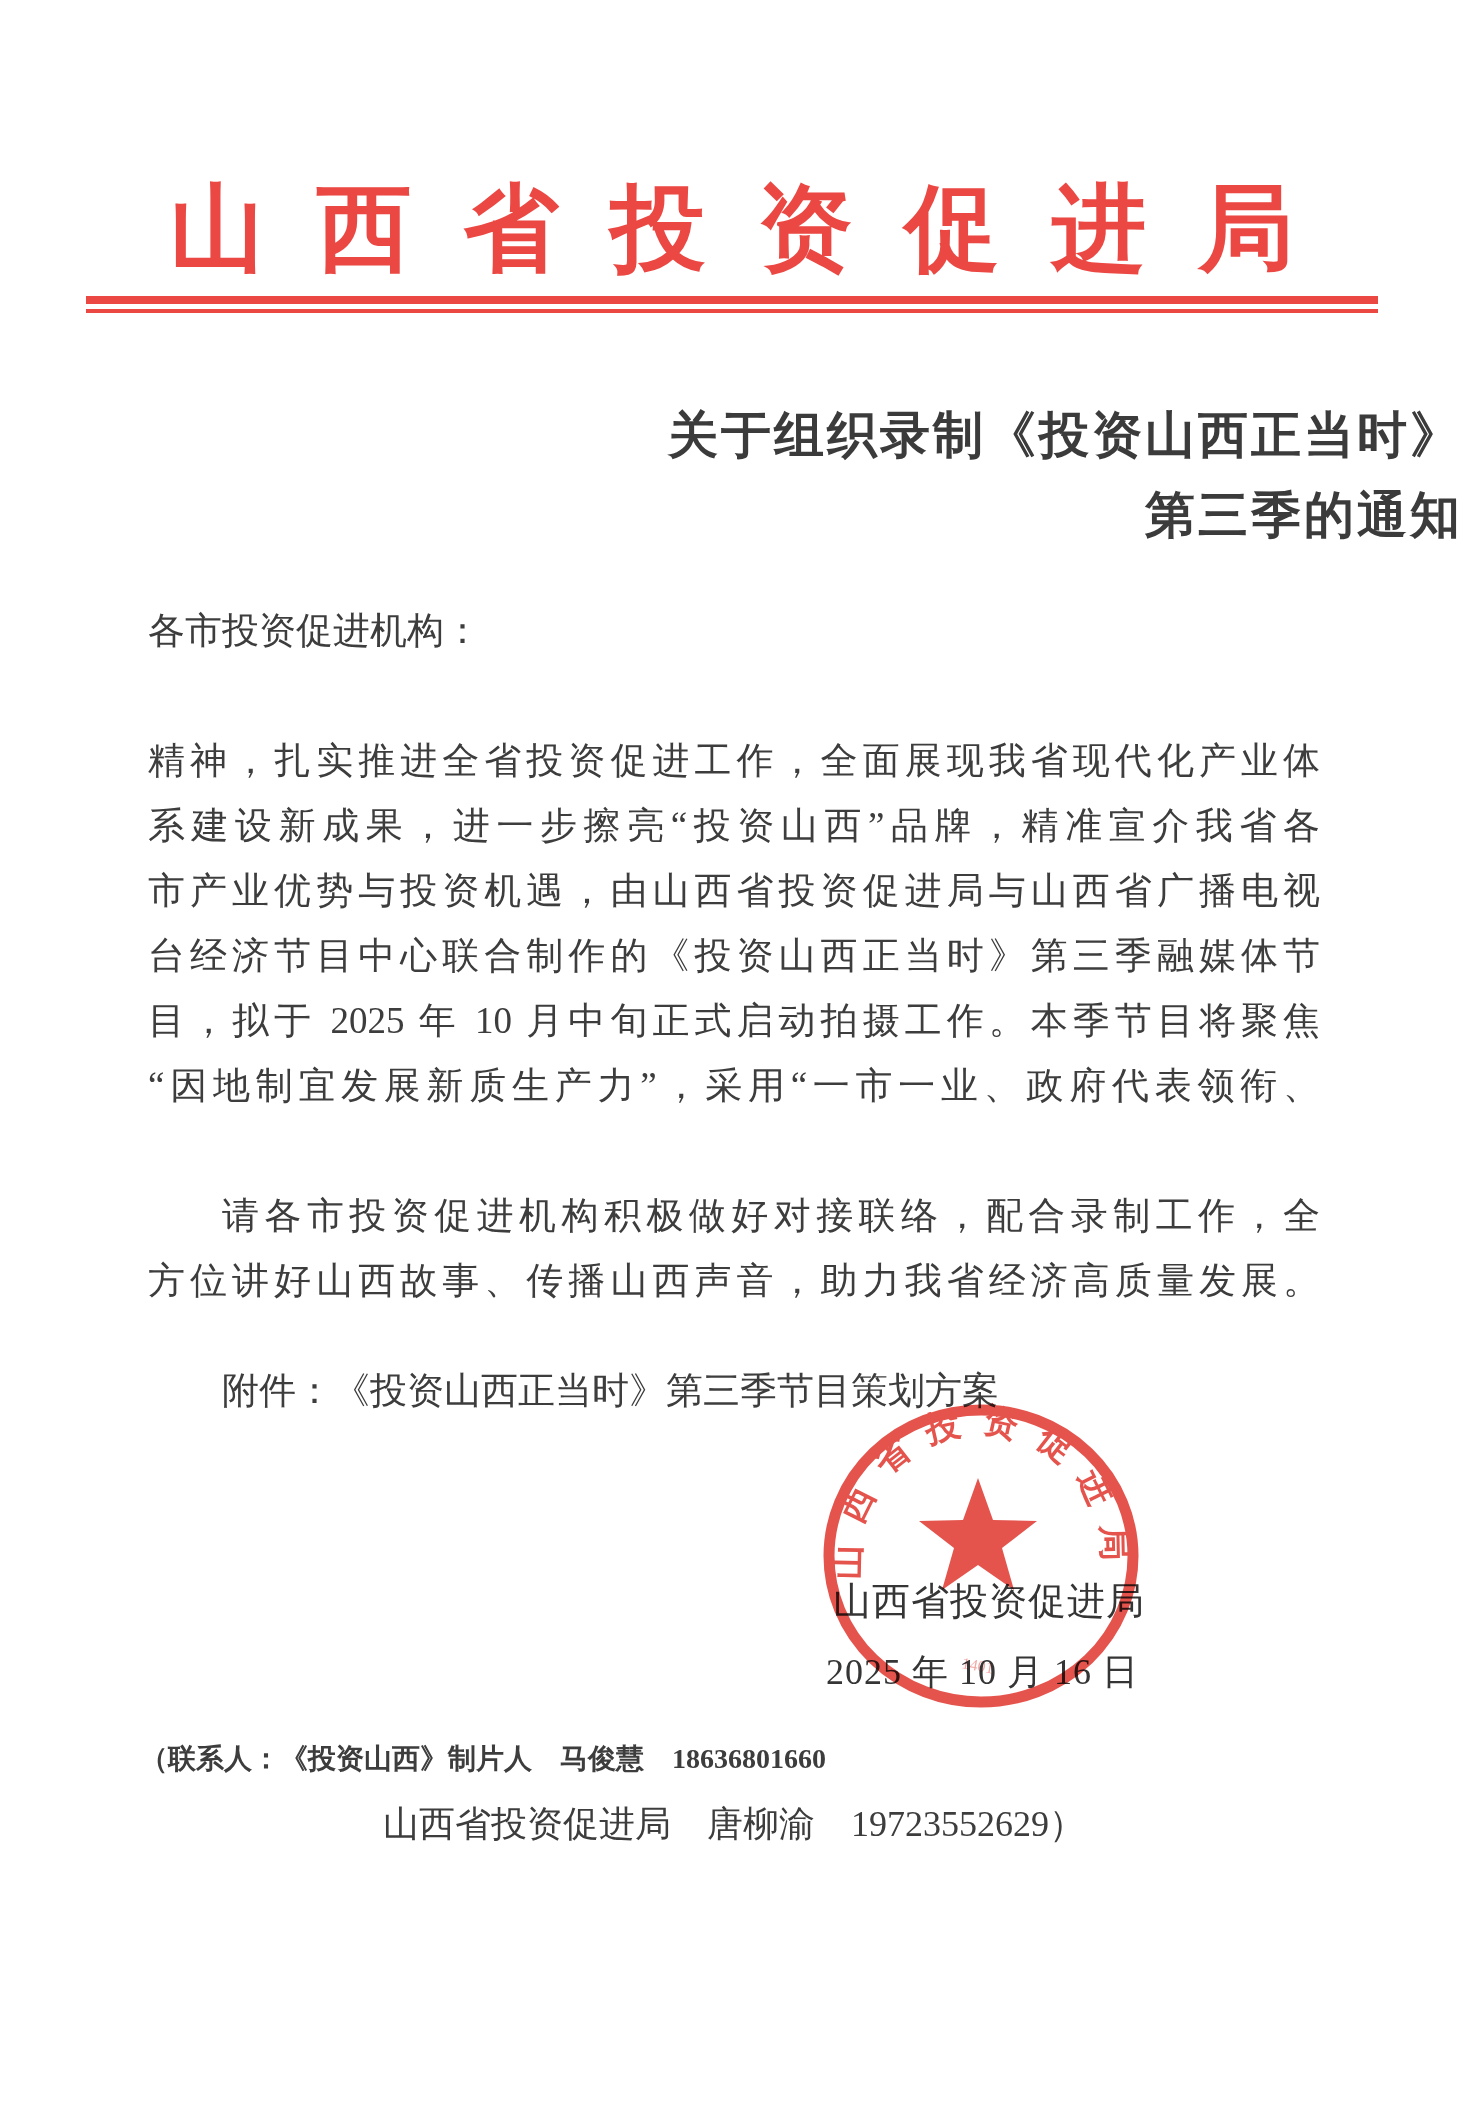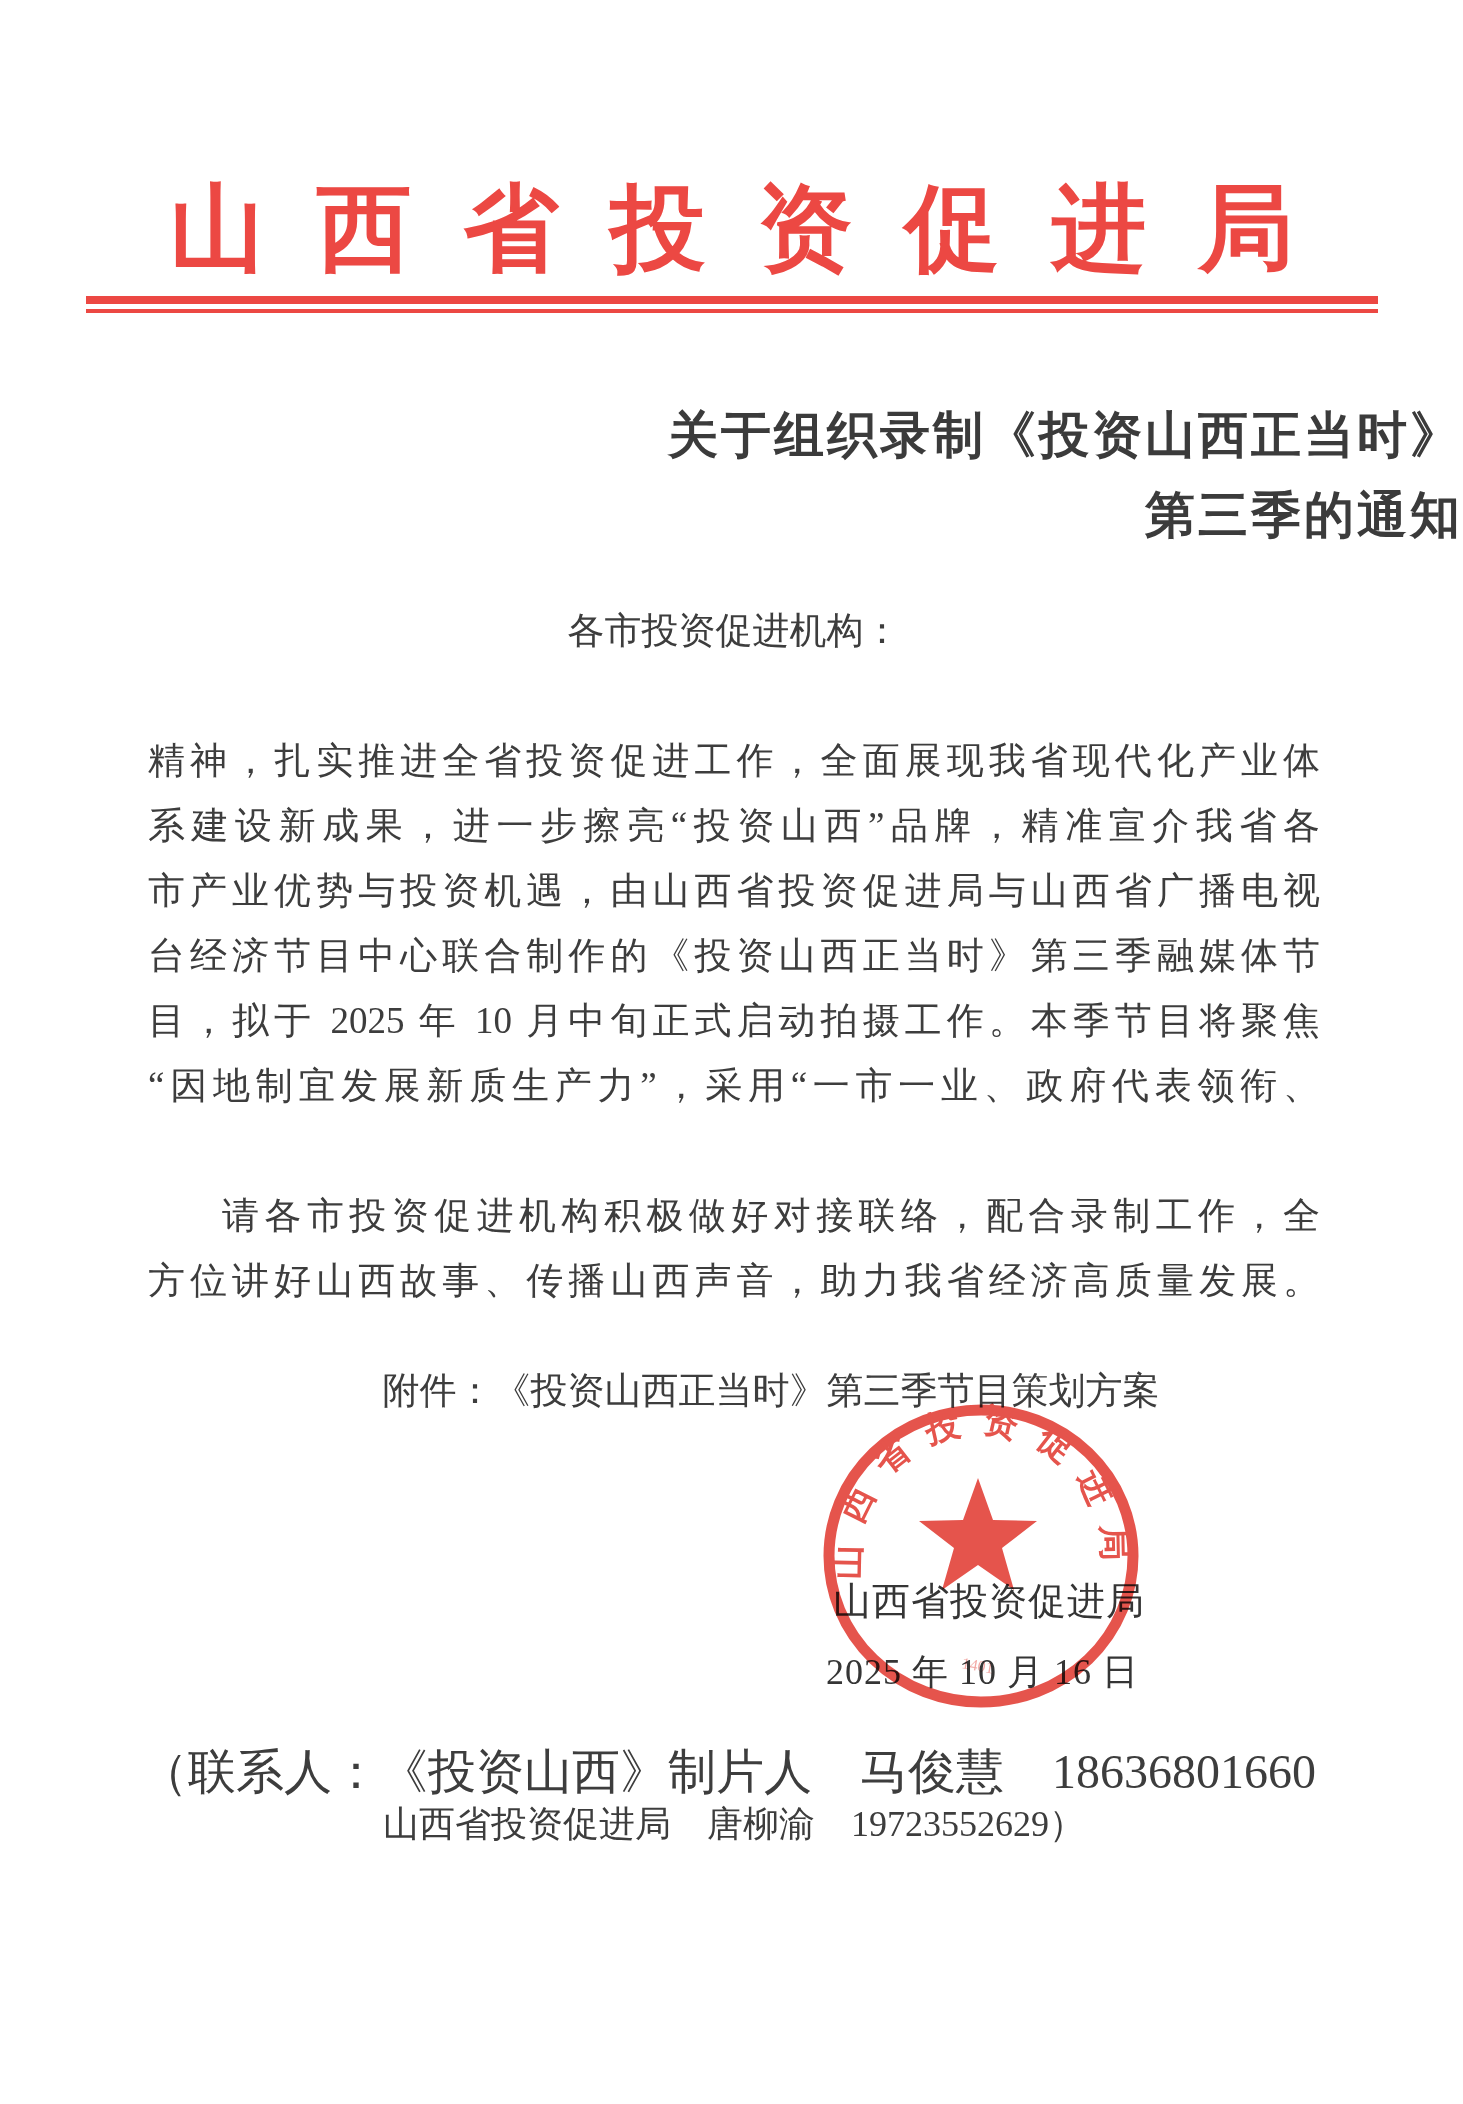--- a/index.html
+++ b/index.html
@@ -41,35 +41,35 @@
   
   .bline{
     position:absolute;left:148px;width:1172px;height:56px;
     font-size:37px;color:var(--ink);
     line-height:46px;
   }
   .bline.j{
     text-align:justify;text-align-last:justify;
     text-justify:inter-character;
   }
-  .bline.plain{white-space:nowrap;text-align:center;}
+  .bline.plain{white-space:nowrap;}
   .bline.ind{text-indent:74px;}
   
   .sig-agency{
     position:absolute;top:1576px;left:833px;
     font-size:38px;color:#353535;white-space:nowrap;letter-spacing:1px;
   }
   .sig-date{
     position:absolute;top:1648px;left:826px;
     font-size:36px;color:#353535;white-space:nowrap;letter-spacing:1px;
   }
   
   .contact-1{
     position:absolute;top:1740px;left:140px;
-    font-size:48px;color:var(--ink);white-space:nowrap;
+    font-size:28px;color:var(--ink);white-space:nowrap;font-weight:bold;
   }
   .contact-2{
     position:absolute;top:1800px;left:383px;
     font-size:36px;color:var(--ink);white-space:nowrap;
   }
   
   .seal{
     position:absolute;top:1400px;left:813px;
     width:340px;height:320px;
     mix-blend-mode:multiply;

